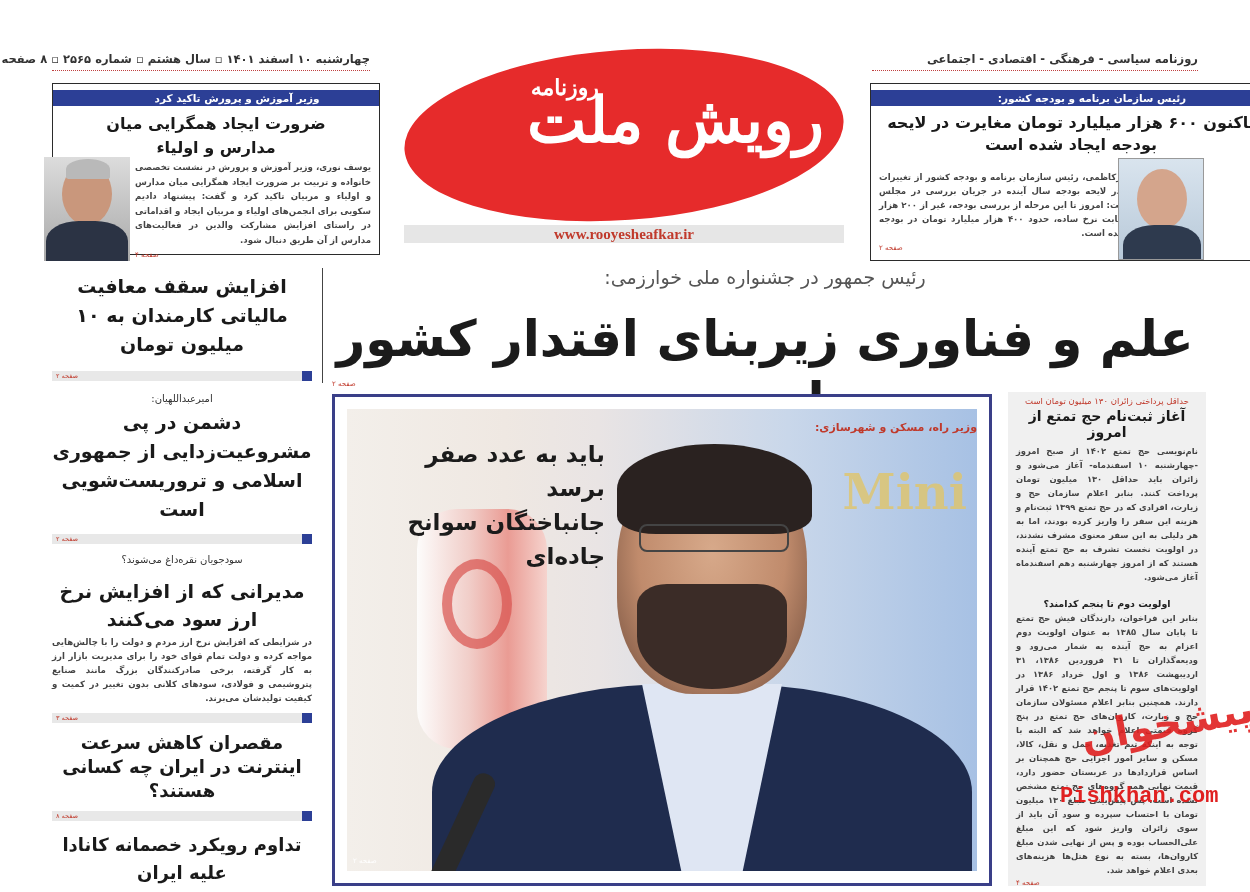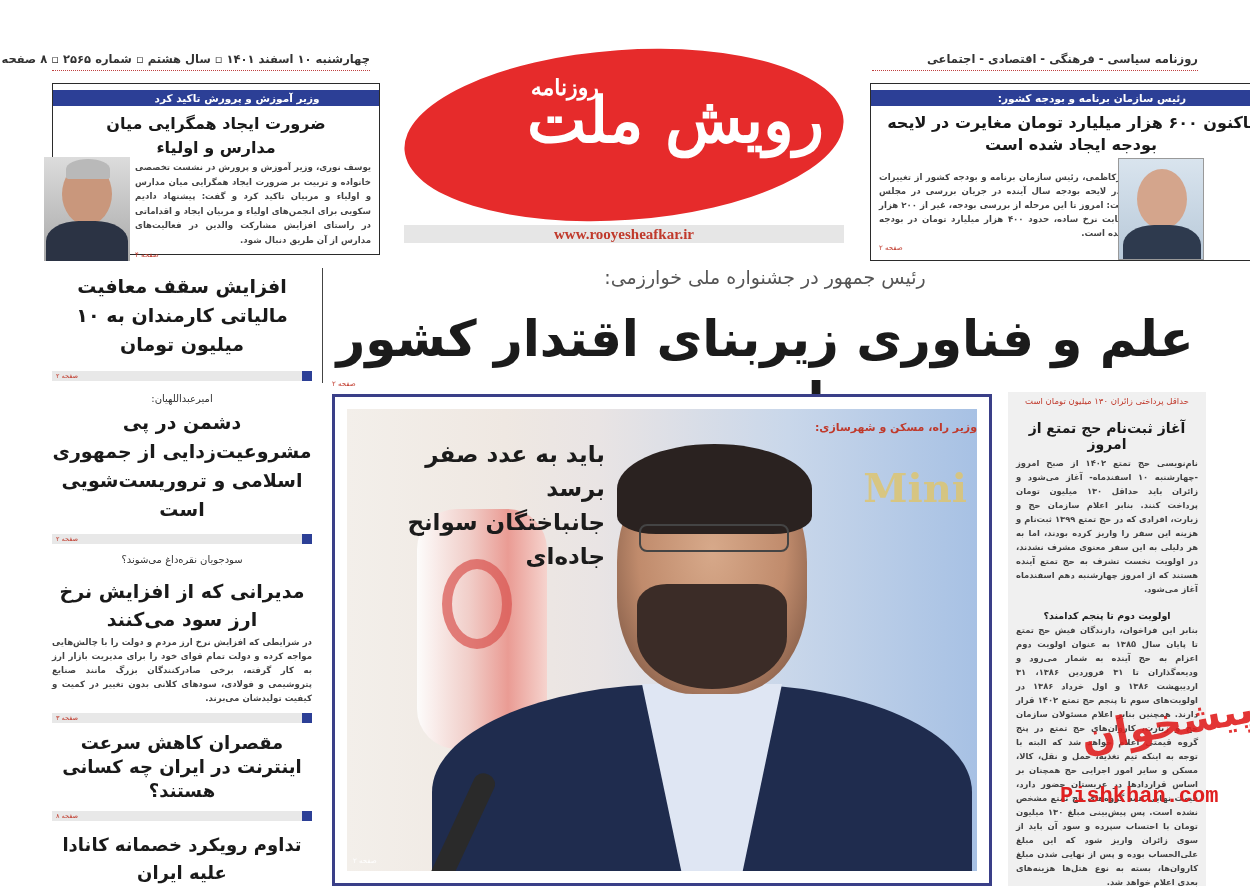--- a/index.html
+++ b/index.html
@@ -36,21 +36,21 @@
   
   .kicker-main { font-size: 19px; color: #555; text-align: center; }
   .headline-main { font-weight: bold; font-size: 50px; line-height: 62px; color: #1b1b1b; text-align: center; letter-spacing: -1px; }
 
   
   .photo-frame { border: 3px solid #3a3f88; background: #fff; }
   .photo { position: absolute; left: 12px; top: 12px; right: 12px; bottom: 12px; overflow: hidden;
            background: linear-gradient(90deg, #f3efea 0%, #efe8e2 25%, #e9e4e4 40%, #c9d7ea 70%, #a7c1e4 100%); }
   .flag-red { position: absolute; left: 70px; top: 100px; width: 130px; height: 240px; background: linear-gradient(90deg, #ffffff 0%, #f1c9c4 40%, #e98e86 70%, #f7d0ca 100%); border-radius: 40px; opacity: 0.85; }
   .emblem { position: absolute; left: 95px; top: 150px; width: 70px; height: 90px; border: 10px solid #d9534f; border-radius: 50%; opacity: 0.7; }
-  .mini-text { position: absolute; right: 10px; top: 55px; font-family: "DejaVu Serif", serif; font-weight: bold; font-size: 40px; color: #e0c56a; opacity: 0.8; direction: ltr; }
+  .mini-text { position: absolute; right: 10px; top: 55px; font-family: "DejaVu Serif", serif; font-weight: bold; font-size: 48px; color: #e0c56a; opacity: 0.8; direction: ltr; }
   .person-head { position: absolute; left: 270px; top: 45px; width: 190px; height: 240px; border-radius: 45% 45% 40% 40%; background: radial-gradient(ellipse at 50% 40%, #d7a98a 0%, #c08b6c 55%, #6c4a3a 100%); }
   .person-hair { position: absolute; left: 270px; top: 35px; width: 195px; height: 90px; border-radius: 50% 50% 20% 20%; background: #2a2220; }
   .person-beard { position: absolute; left: 290px; top: 175px; width: 150px; height: 105px; border-radius: 20% 20% 50% 50%; background: #3b2c27; }
   .glasses { position: absolute; left: 292px; top: 115px; width: 150px; height: 28px; border: 2px solid #444; border-radius: 8px; }
   .suit { position: absolute; left: 85px; top: 275px; width: 540px; height: 240px; background: #1f2c4e; border-radius: 45% 45% 0 0; }
   .shirt { position: absolute; left: 295px; top: 275px; width: 140px; height: 200px; background: #dfe6f3; clip-path: polygon(0 0, 100% 0, 70% 100%, 30% 100%); }
   .mic { position: absolute; left: 105px; top: 360px; width: 22px; height: 120px; background: #2a2a2a; transform: rotate(25deg); border-radius: 10px; }
   .photo-kicker { position: absolute; right: auto; left: 20px; top: 12px; font-size: 11px; font-weight: bold; color: #c0392b; }
   .photo-title { position: absolute; left: 18px; top: 28px; font-weight: bold; font-size: 23px; line-height: 34px; color: #1b1b1b; text-align: right; }
 
@@ -168,21 +168,21 @@
 
   <div style="margin-top:10px;">
     <div class="lc-title" style="font-size:18px; line-height:28px;">تداوم رویکرد خصمانه کانادا علیه ایران</div>
     <div class="body-text" style="font-size:8.6px; line-height:14px; margin-top:2px;">دولت کانادا در ادامه رویکرد مداخله‌جویانه غرب در امور داخلی ایران و تلاش برای تنفس مصنوعی به اغتشاشگران، تحریم‌های جدیدی را به بهانه مسائل حقوق بشری علیه ایران وضع کرد.</div>
 
   </div>
 </div>
 
 <div class="abs rc" style="left:1008px; top:392px; width:198px; height:494px; padding:4px 8px;">
   <div class="rc-kicker">حداقل پرداختی زائران ۱۳۰ میلیون تومان است</div>
-  <div class="rc-title" style="margin-top:14px;">آغاز ثبت‌نام حج تمتع از امروز</div>
+  <div class="rc-title" style="margin-top:2px;">آغاز ثبت‌نام حج تمتع از امروز</div>
   <div class="body-text" style="font-size:8.4px; line-height:14px; margin-top:4px;">نام‌نویسی حج تمتع ۱۴۰۲ از صبح امروز -چهارشنبه ۱۰ اسفندماه- آغاز می‌شود و زائران باید حداقل ۱۳۰ میلیون تومان پرداخت کنند. بنابر اعلام سازمان حج و زیارت، افرادی که در حج تمتع ۱۳۹۹ ثبت‌نام و هزینه این سفر را واریز کرده بودند، اما به هر دلیلی به این سفر معنوی مشرف نشدند، در اولویت نخست تشرف به حج تمتع آینده هستند که از امروز چهارشنبه دهم اسفندماه آغاز می‌شود.</div>
   <div class="rc-sub" style="margin-top:14px;">اولویت دوم تا پنجم کدامند؟</div>
   <div class="body-text" style="font-size:8.4px; line-height:14px; margin-top:2px;">بنابر این فراخوان، دارندگان فیش حج تمتع تا پایان سال ۱۳۸۵ به عنوان اولویت دوم اعزام به حج آینده به شمار می‌رود و ودیعه‌گذاران تا ۳۱ فروردین ۱۳۸۶، ۳۱ اردیبهشت ۱۳۸۶ و اول خرداد ۱۳۸۶ در اولویت‌های سوم تا پنجم حج تمتع ۱۴۰۲ قرار دارند. همچنین بنابر اعلام مسئولان سازمان حج و زیارت، کاروان‌های حج تمتع در پنج گروه قیمتی اعلام خواهد شد که البته با توجه به اینکه تیم تغذیه، حمل و نقل، کالا، مسکن و سایر امور اجرایی حج همچنان بر اساس قراردادها در عربستان حضور دارد، قیمت نهایی همه گروه‌های حج تمتع مشخص نشده است. پس پیش‌بینی مبلغ ۱۳۰ میلیون تومان با احتساب سپرده و سود آن باید از سوی زائران واریز شود که این مبلغ علی‌الحساب بوده و پس از نهایی شدن مبلغ کاروان‌ها، بسته به نوع هتل‌ها هزینه‌های بعدی اعلام خواهد شد.</div>
   <div class="page-ref" style="margin-top:2px; text-align:left;">صفحه ۴</div>
 </div>
 
 <div class="abs watermark" style="left:1080px; top:700px; font-size:40px; transform:rotate(-10deg); opacity:0.9;">پیشخوان</div>
 <div class="abs watermark" style="left:1060px; top:784px; font-size:22px; font-family:Liberation Mono, monospace; direction:ltr;">Pishkhan.com</div>
 
 </body></html>

